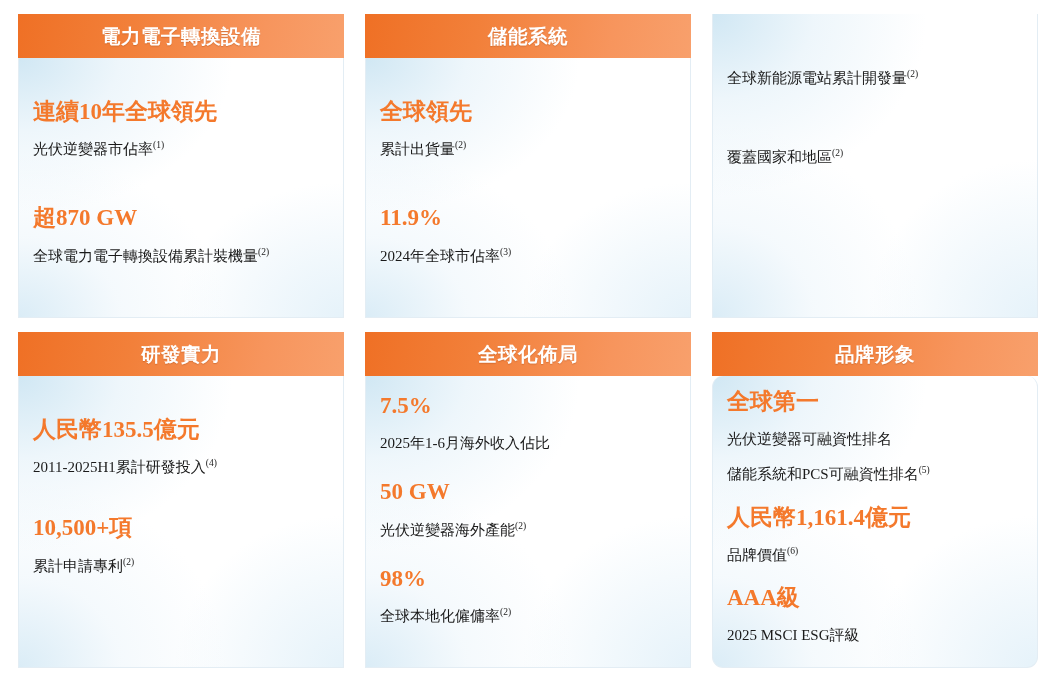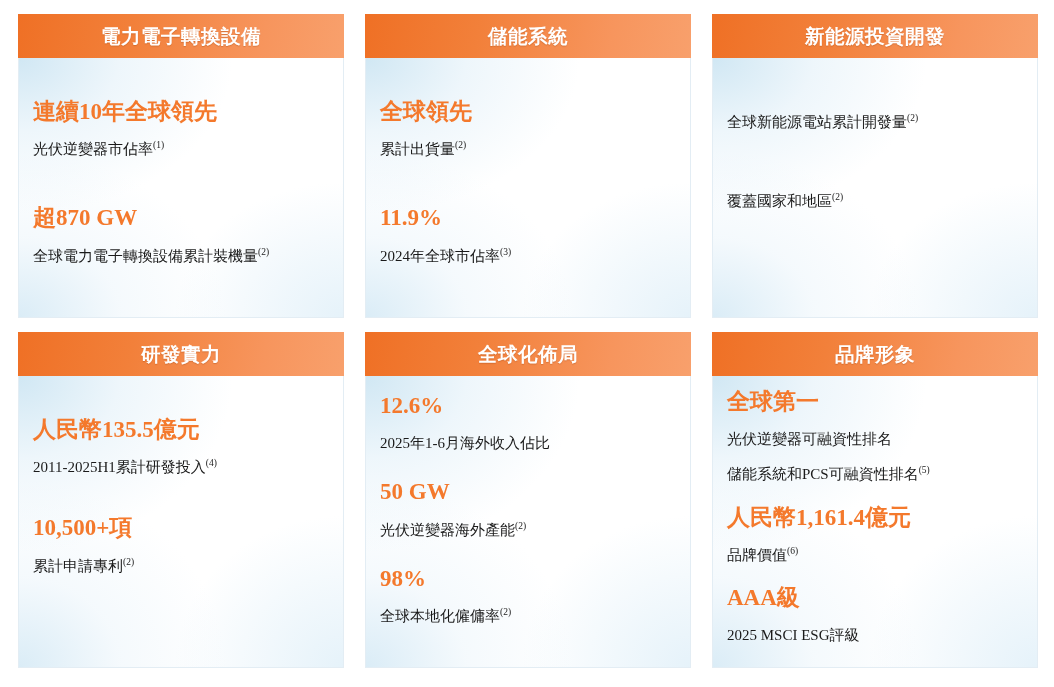--- a/index.html
+++ b/index.html
@@ -93,21 +93,21 @@
 
   .stat-label sup {
     font-size: 9.5px;
     vertical-align: super;
     line-height: 0;
   }
 
   
   .pad-top-lg   { padding-top: 40px; }
   .pad-top-sm   { padding-top: 16px; }
-  .pad-top-xs   { padding-top: 12px; }
+  .pad-top-xs   { padding-top: 12px; border-radius: 11px; }
 
   .gap-lg .stat + .stat { margin-top: 44px; }
   .gap-md .stat + .stat { margin-top: 36px; }
   .gap-sm .stat + .stat { margin-top: 24px; }
   .gap-xs .stat + .stat { margin-top: 18px; }
 </style>
 </head>
 <body>
 
 <div id="board">
@@ -143,23 +143,20 @@
           </div>
           <div class="stat">
             <div class="stat-value">11.9%</div>
             <div class="stat-label"><span>2024年全球市佔率</span><sup>(3)</sup></div>
           </div>
         </div>
       </div>
     </div>
 
     <div class="card">
-      <div class="card-header">
-        <span class="card-header-title">新能源投資開發</span>
-      </div>
       <div class="card-body pad-top-lg gap-lg">
         <div class="stats">
           <div class="stat">
             <div class="stat-label"><span>全球新能源電站累計開發量</span><sup>(2)</sup></div>
           </div>
           <div class="stat">
             <div class="stat-label"><span>覆蓋國家和地區</span><sup>(2)</sup></div>
           </div>
         </div>
       </div>
@@ -183,21 +180,21 @@
       </div>
     </div>
 
     <div class="card">
       <div class="card-header">
         <span class="card-header-title">全球化佈局</span>
       </div>
       <div class="card-body pad-top-sm gap-sm">
         <div class="stats">
           <div class="stat">
-            <div class="stat-value">12.6%</div>
+            <div class="stat-value">7.5%</div>
             <div class="stat-label"><span>2025年1-6月海外收入佔比</span><sup></sup></div>
           </div>
           <div class="stat">
             <div class="stat-value">50 GW</div>
             <div class="stat-label"><span>光伏逆變器海外產能</span><sup>(2)</sup></div>
           </div>
           <div class="stat">
             <div class="stat-value">98%</div>
             <div class="stat-label"><span>全球本地化僱傭率</span><sup>(2)</sup></div>
           </div>

